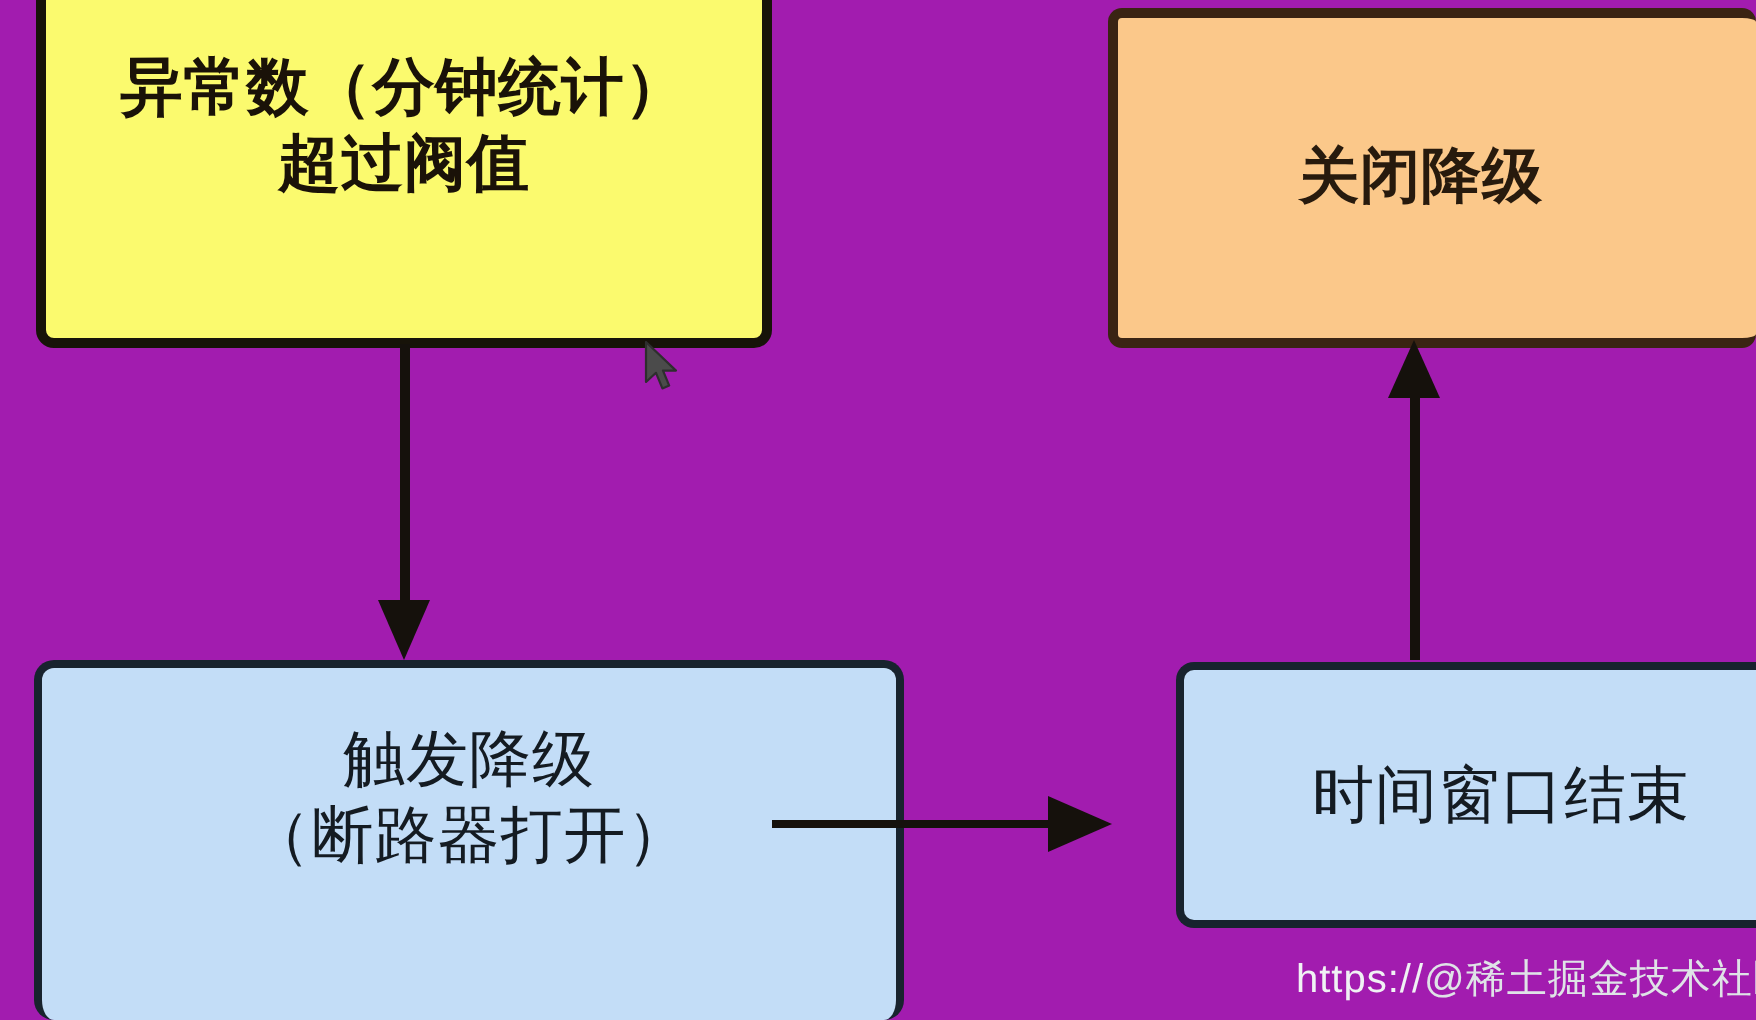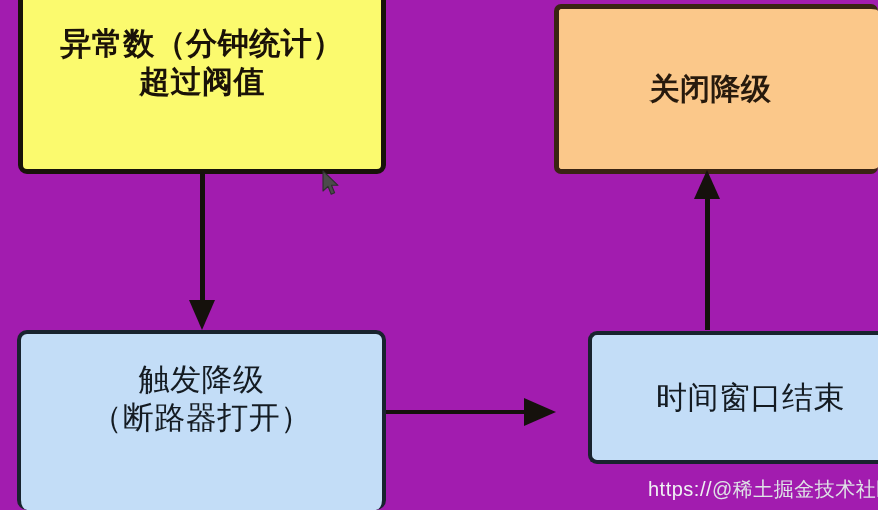--- a/index.html
+++ b/index.html
@@ -61,21 +61,21 @@
     border-right: none;
     font-size: 30px;
     font-weight: 700;
     color: #271a0d;
     padding-right: 16px;
   }
 
   #node-trigger-degrade {
     left: 17px;
     top: 330px;
-    width: 369px;
+    width: 435px;
     height: 180px;
     background: #c3ddf7;
     border: 4px solid #18232e;
     border-radius: 10px;
     border-bottom: none;
     font-size: 31px;
     font-weight: 400;
     color: #141b22;
     padding-bottom: 46px;
   }

